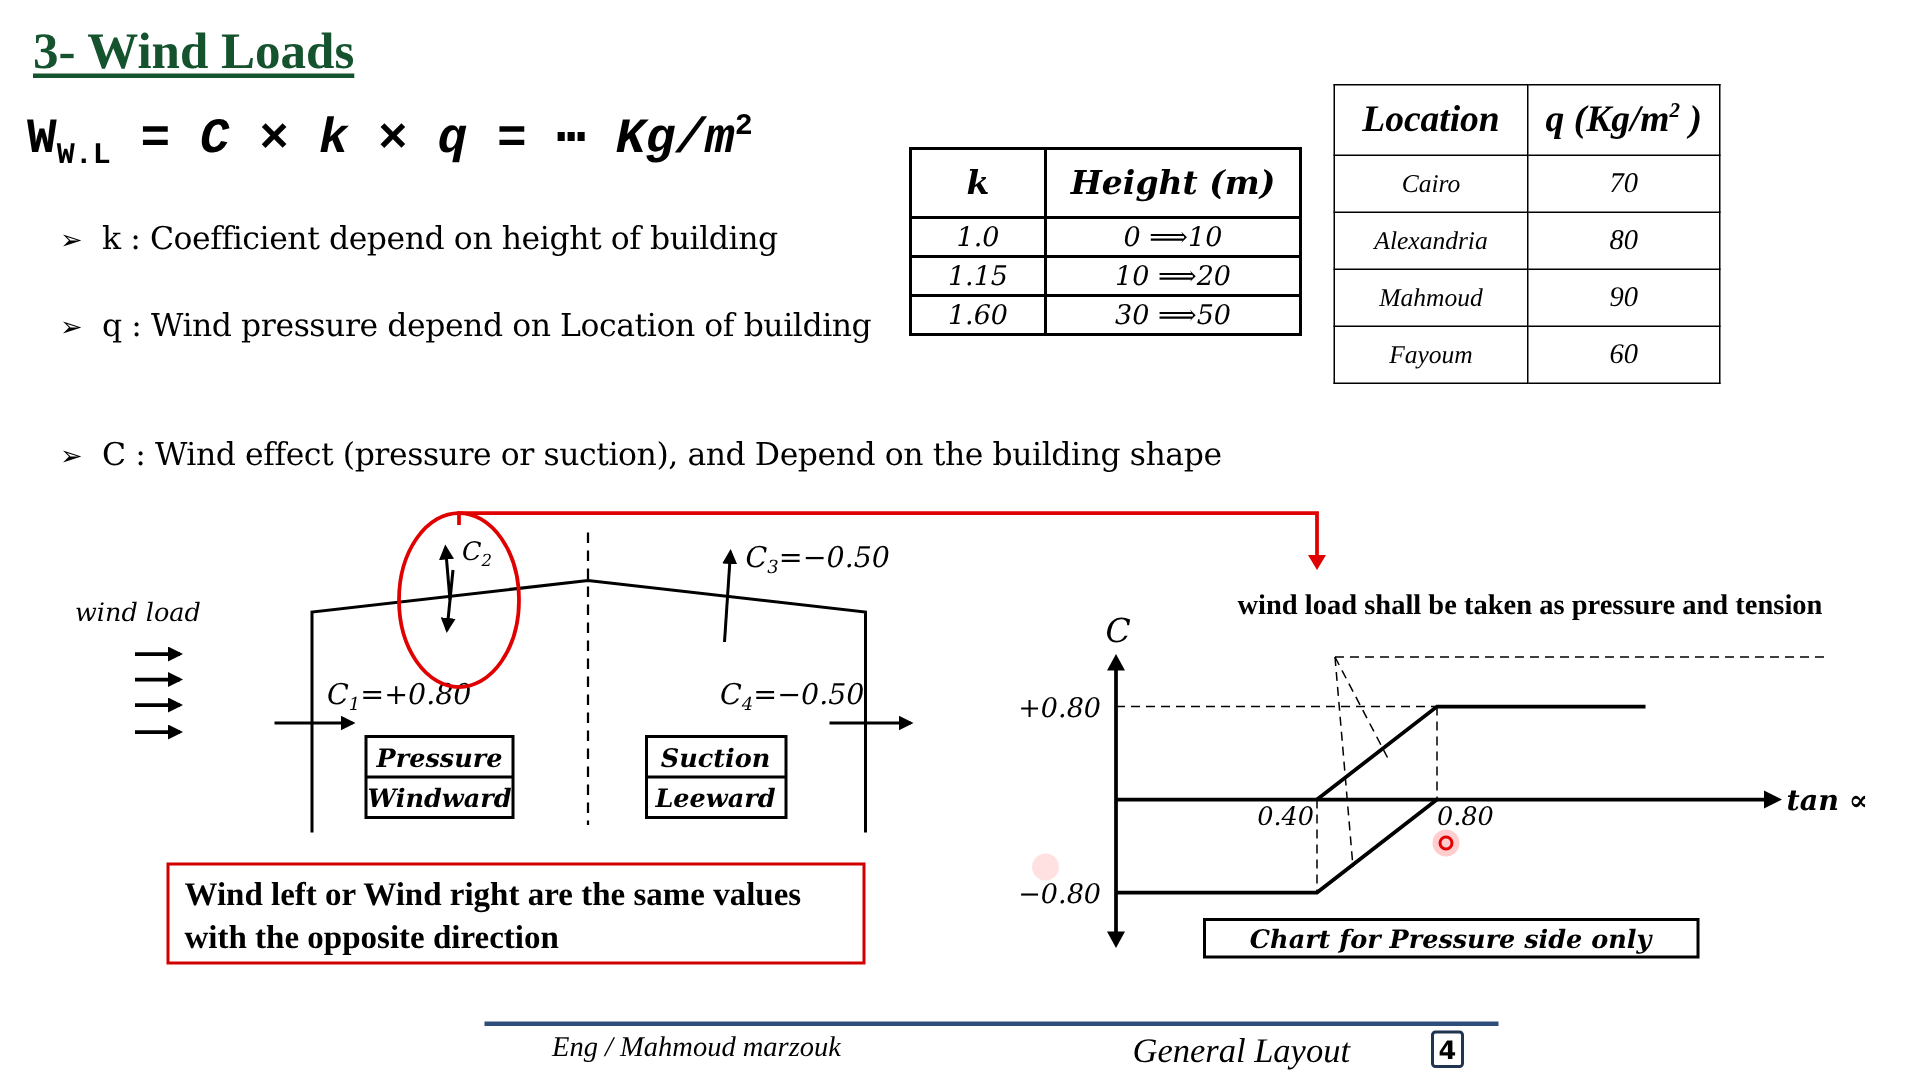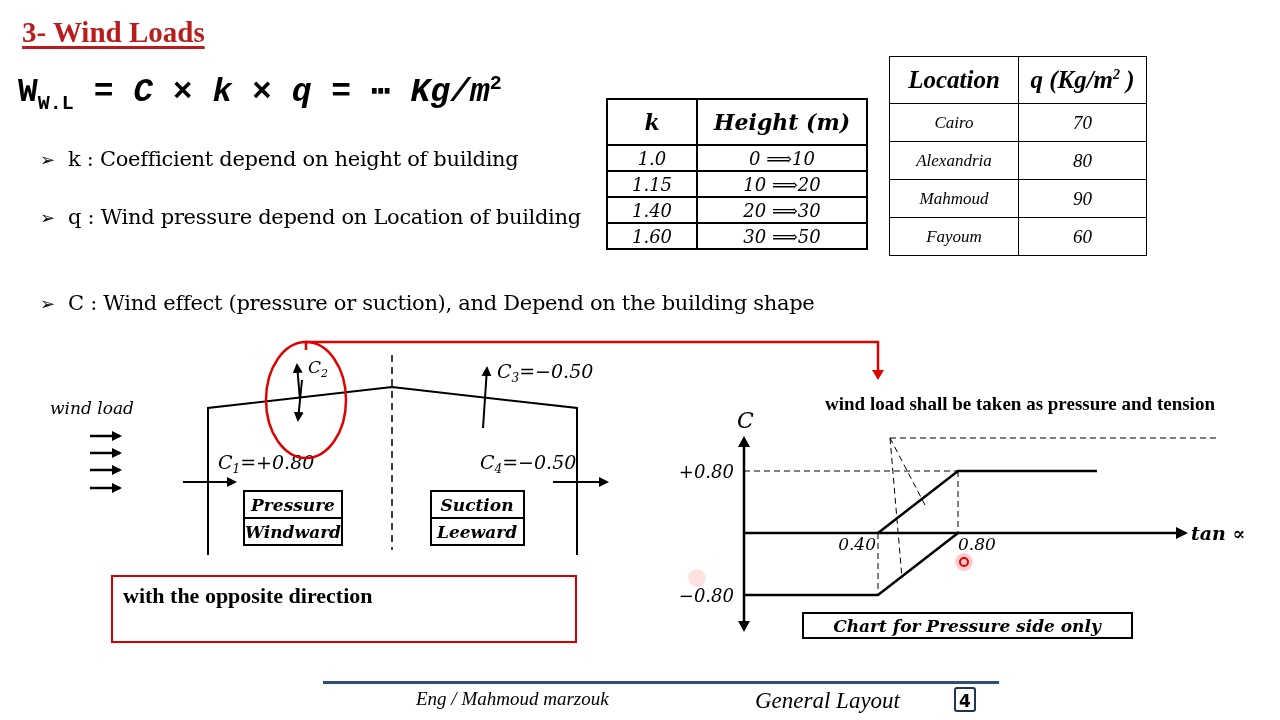--- a/index.html
+++ b/index.html
@@ -1,18 +1,18 @@
 <!DOCTYPE html>
 <html><head>
 <meta charset="utf-8">
 <style>
   html, body { margin:0; padding:0; background:#ffffff; }
   body { width:1280px; height:720px; position:relative; overflow:hidden; font-family:"Liberation Serif", serif; color:#000; }
   .abs { position:absolute; }
-  .title { left:22px; top:16px; font-size:29px; font-weight:bold; color:#b91c1c; text-decoration:underline; text-decoration-thickness:3px; text-underline-offset:4px; }
+  .title { left:22px; top:16px; font-size:34px; font-weight:bold; color:#14532d; text-decoration:underline; text-decoration-thickness:3px; text-underline-offset:4px; }
   .formula { left:18px; top:70px; font-size:33px; font-weight:bold; white-space:nowrap; font-family:Liberation Mono, monospace; }
   .formula sub { font-size:20px; }
   .formula sup { font-size:20px; }
   .formula i { font-style:italic; }
   .bullet { font-family:"DejaVu Serif", "Liberation Serif", serif; font-size:21px; white-space:nowrap; left:40px; letter-spacing:-0.3px; }
   .bullet .arrow { display:inline-block; width:28px; font-size:18px; }
   table { border-collapse:collapse; }
   .ktable { left:606px; top:98px; }
   .ktable td, .ktable th { border:2px solid #000; font-family:"DejaVu Serif", serif; font-style:italic; }
   .ktable th { height:42px; font-size:22px; font-weight:bold; }
@@ -22,21 +22,21 @@
   .qtable { left:889px; top:56px; }
   .qtable td, .qtable th { border:1.5px solid #000; font-family:"Liberation Serif", serif; font-style:italic; text-align:center; padding:0; }
   .qtable th { height:46px; font-size:25px; font-weight:bold; }
   .qtable td { height:37px; font-size:17px; }
   .qtable .c1 { width:128px; }
   .qtable .c2 { width:127px; }
   .qtable td.v { font-size:19px;margin-left:22px; }
   .note-box { left:111px; top:575px; width:466px; height:68px; border:2px solid #d00000; box-sizing:border-box; padding:4px 10px; font-size:22px; font-weight:bold; line-height:29px; }
   .chart-note { left:825px; top:390px; font-size:19px; font-weight:bold; line-height:27px; white-space:nowrap; }
   .footer-line { left:323px; top:681px; width:676px; height:3px; background:#2f4f7a; }
-  .footer-author { left:368px; top:688px; font-size:19px; font-style:italic;margin-left:48px; }
+  .footer-author { left:368px; top:688px; font-size:19px; font-style:italic; }
   .footer-section { left:755px; top:688px; font-size:23px; font-style:italic; }
   .page-num { left:954px; top:687px; width:22px; height:25px; border:2px solid #1f3550; border-radius:3px; font-family:"DejaVu Sans", sans-serif; font-size:17px; font-weight:bold; text-align:center; line-height:25px; box-sizing:border-box; }
   svg text { font-family:"DejaVu Serif", serif; font-style:italic; }
 </style>
 </head>
 <body>
 
 <div class="abs title">3- Wind Loads</div>
 
 <div class="abs formula">
@@ -60,24 +60,20 @@
     <th class="c1">k</th>
     <th class="c2">Height (m)</th>
   </tr>
   <tr>
     <td>1.0</td>
     <td><span>0</span> <span>⟹</span><span>10</span></td>
   </tr>
   <tr>
     <td>1.15</td>
     <td><span>10</span> <span>⟹</span><span>20</span></td>
-  </tr>
-  <tr>
-    <td>1.40</td>
-    <td><span>20</span> <span>⟹</span><span>30</span></td>
   </tr>
   <tr>
     <td>1.60</td>
     <td><span>30</span> <span>⟹</span><span>50</span></td>
   </tr>
 </tbody>
   </table>
 
 <table class="abs qtable">
   <tbody>
@@ -201,19 +197,20 @@
     <circle cx="964" cy="562" r="4" fill="none" stroke="#e00000" stroke-width="2"></circle>
     <circle cx="697" cy="578" r="9" fill="#ffc4c4" opacity="0.5"></circle>
   </g>
 </svg>
 
 <div class="abs chart-note">
   <div>wind load shall be taken as pressure and tension</div>
 </div>
 
 <div class="abs note-box">
+  <div>Wind left or Wind right are the same values</div>
   <div>with the opposite direction</div>
 </div>
 
 <div class="abs footer-line"></div>
 <div class="abs footer-author">Eng / Mahmoud marzouk</div>
 <div class="abs footer-section">General Layout</div>
 <div class="abs page-num">4</div>
 
 </body></html>

